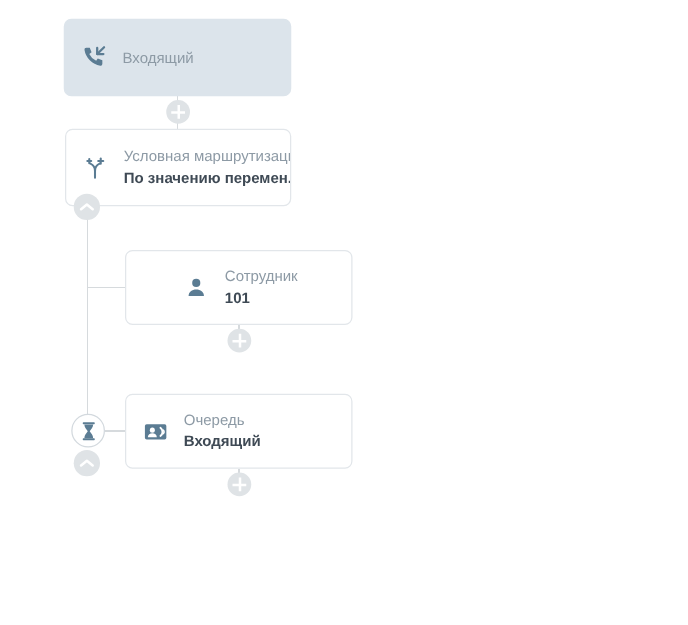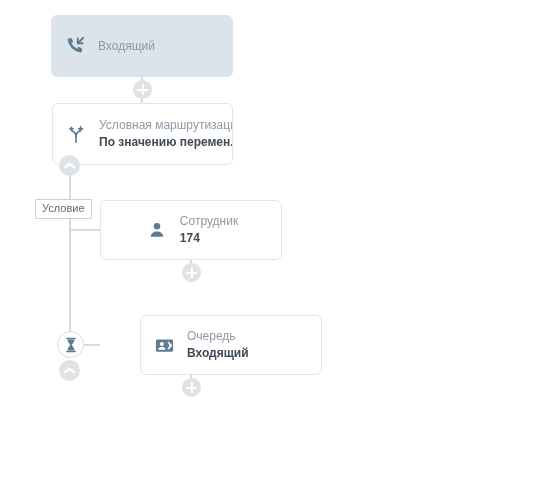--- a/index.html
+++ b/index.html
@@ -170,52 +170,51 @@
       <div class="node-sub">По значению перемен...</div>
     </div>
   </div>
 
   <div class="chev-btn" style="left:59px; top:155px;">
     <svg width="15" height="13" viewBox="0 0 16 14" fill="none" stroke="#ffffff" stroke-width="2.2" stroke-linecap="round" stroke-linejoin="round">
       <path d="M3 9l5-4 5 4"></path>
     </svg>
   </div>
 
-  <div class="cond-label" style="left:35px; top:199px;">Условие</div>
 
   <div class="node" style="left:100px; top:200px; width:182px; height:60px;justify-content:center;">
     <div class="node-icon">
       <svg width="20" height="20" viewBox="0 0 24 24" fill="currentColor">
         <circle cx="12" cy="7.6" r="3.9"></circle>
         <path d="M4.6 20.2c0-4.1 3.3-6.4 7.4-6.4s7.4 2.3 7.4 6.4z"></path>
       </svg>
     </div>
     <div class="node-body">
       <div class="node-title">Сотрудник</div>
-      <div class="node-sub">174</div>
+      <div class="node-sub">101</div>
     </div>
   </div>
 
   <div class="plus-btn" style="left:182px; top:263px;"></div>
 
   <div class="hourglass" style="left:57px; top:331px;">
     <svg width="14" height="16" viewBox="0 0 16 20" fill="currentColor">
       <rect x="2" y="1" width="12" height="1.9" rx="0.7"></rect>
       <rect x="2" y="17.1" width="12" height="1.9" rx="0.7"></rect>
       <path d="M3.6 3.2h8.8c0 3-2.2 4.6-3.4 6.8 1.2 2.2 3.4 3.8 3.4 7H3.6c0-3.2 2.2-4.8 3.4-7C5.8 7.8 3.6 6.2 3.6 3.2z"></path>
     </svg>
   </div>
 
   <div class="chev-btn" style="left:59px; top:360px;">
     <svg width="15" height="13" viewBox="0 0 16 14" fill="none" stroke="#ffffff" stroke-width="2.2" stroke-linecap="round" stroke-linejoin="round">
       <path d="M3 9l5-4 5 4"></path>
     </svg>
   </div>
 
-  <div class="node" style="left:100px; top:315px; width:182px; height:60px;margin-left:40px;">
+  <div class="node" style="left:100px; top:315px; width:182px; height:60px;">
     <div class="node-icon">
       <svg width="21" height="21" viewBox="0 0 24 24" fill="none">
         <rect x="2.2" y="5" width="19.6" height="14" rx="1.6" fill="currentColor"></rect>
         <circle cx="9" cy="10.4" r="2.3" fill="#ffffff"></circle>
         <path d="M4.9 16.9c0-2.4 1.9-3.6 4.1-3.6s4.1 1.2 4.1 3.6z" fill="#ffffff"></path>
         <path d="M16.4 8.3a4.6 4.6 0 0 1 0 7.4" stroke="#ffffff" stroke-width="1.7" fill="none" stroke-linecap="round"></path>
         <path d="M18.9 10.4a2 2 0 0 1 0 3.2" stroke="#ffffff" stroke-width="1.5" fill="none" stroke-linecap="round"></path>
       </svg>
     </div>
     <div class="node-body">

